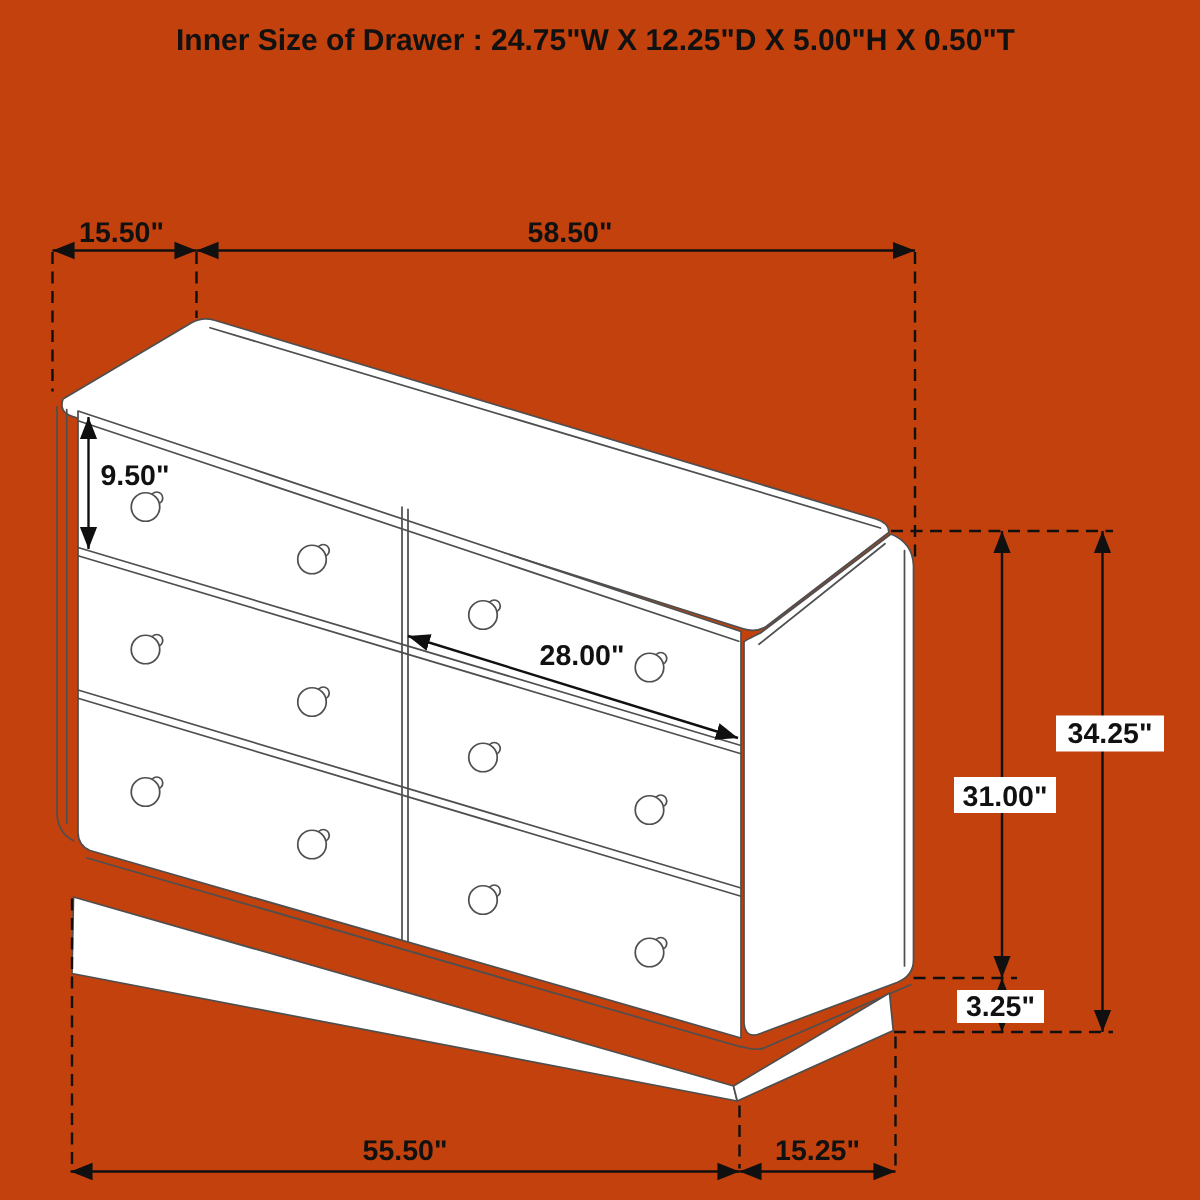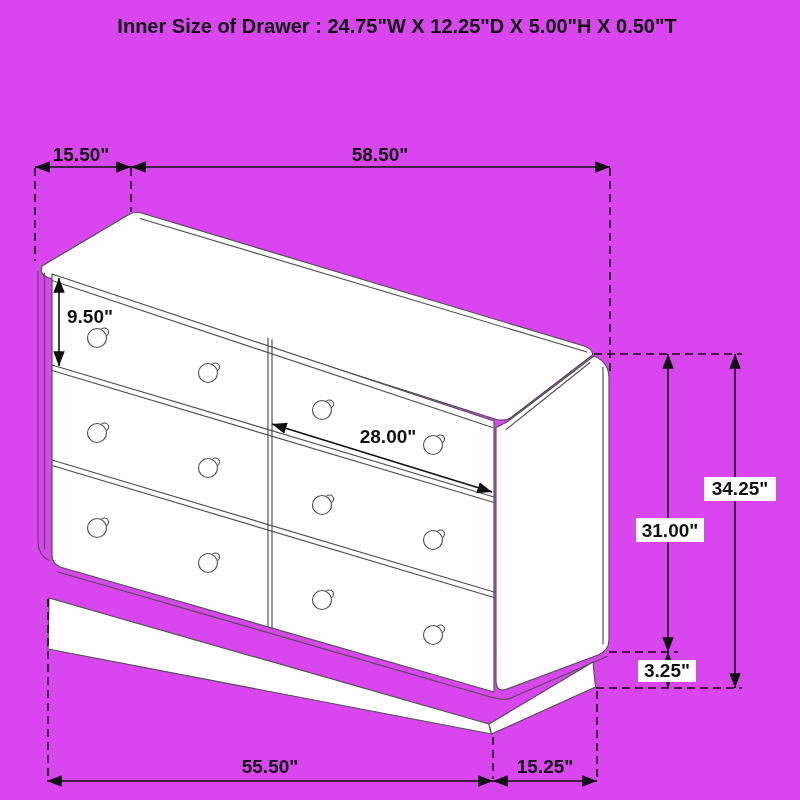--- a/index.html
+++ b/index.html
@@ -5,21 +5,21 @@
   html, body {
     margin: 0;
     padding: 0;
     background: #ffffff;
     font-family: "Liberation Sans", sans-serif;
   }
   .stage {
     position: relative;
     width: 800px;
     height: 800px;
-    background: #d946ef;
+    background: #c2410c;
     overflow: hidden;
   }
   svg { display: block; }
   .furn {
     fill: none;
     stroke-width: 1.15;
     stroke-linecap: round;
     stroke-linejoin: round;
   }
   .face { fill: #ffffff; }

